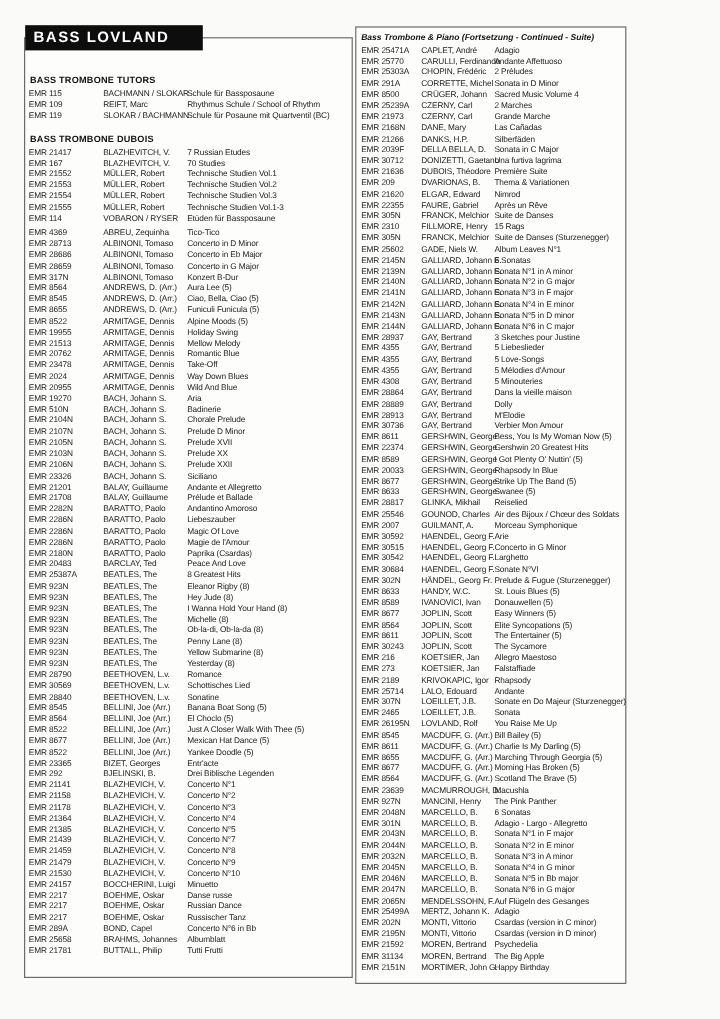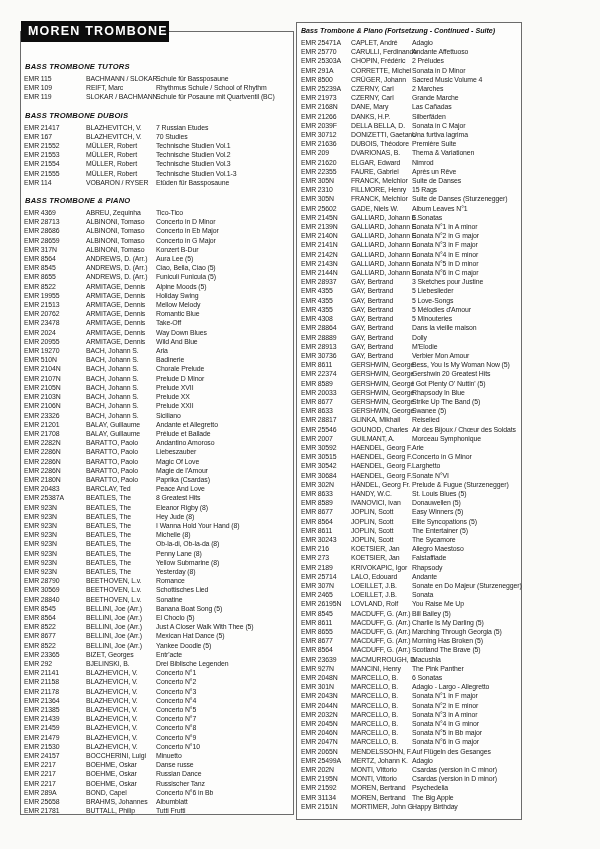--- a/index.html
+++ b/index.html
@@ -21,21 +21,21 @@
     position:absolute;left:21px;top:21px;width:148px;height:21px;
     background:#0d0d0d;color:#ffffff;
     font-weight:bold;font-size:12.5px;line-height:21px;
     letter-spacing:1.2px;padding-left:7px;box-sizing:border-box;
     z-index:3;
   }
   .sections{padding:30px 3px 0 3px;}
   .section{margin-bottom:3px;}
   .section-heading{
     font-weight:bold;font-size:7.6px;letter-spacing:.2px;
-    margin:9px 0 3px 1px;color:#111;font-style:italic;
+    margin:9px 0 3px 1px;color:#111;
   }
   .section:first-child .section-heading{margin-top:0;}
   
   .right-box{
     position:absolute;left:296px;top:22px;width:226px;height:798px;
     border:1px solid #6b6b6b;background:#fdfdfc;box-sizing:border-box;
     padding:3px 2px 0 4px;
   }
   .cont-header{
     font-size:7.1px;font-weight:bold;font-style:italic;
@@ -49,21 +49,21 @@
   .left-box .col-ref{width:62px;flex:0 0 62px;}
   .left-box .col-composer{width:70px;flex:0 0 70px;}
   .right-box .col-ref{width:50px;flex:0 0 50px;}
   .right-box .col-composer{width:61px;flex:0 0 61px;}
   .col-title{flex:1;}
 </style>
 </head>
 <body>
 
 <div class="page">
-  <div class="title-bar">MOREN TROMBONE</div>
+  <div class="title-bar">BASS LOVLAND</div>
 
   <div class="left-box">
     <div class="sections" id="left-sections">
         <div class="section">
           <div class="section-heading">BASS TROMBONE TUTORS</div>
           <div class="row">
             <span class="col-ref">EMR 115</span>
             <span class="col-composer">BACHMANN / SLOKAR</span>
             <span class="col-title">Schule für Bassposaune</span>
           </div>
@@ -110,21 +110,20 @@
             <span class="col-composer">MÜLLER, Robert</span>
             <span class="col-title">Technische Studien Vol.1-3</span>
           </div>
           <div class="row">
             <span class="col-ref">EMR 114</span>
             <span class="col-composer">VOBARON / RYSER</span>
             <span class="col-title">Etüden für Bassposaune</span>
           </div>
         </div>
         <div class="section">
-          <div class="section-heading">BASS TROMBONE &amp; PIANO</div>
           <div class="row">
             <span class="col-ref">EMR 4369</span>
             <span class="col-composer">ABREU, Zequinha</span>
             <span class="col-title">Tico-Tico</span>
           </div>
           <div class="row">
             <span class="col-ref">EMR 28713</span>
             <span class="col-composer">ALBINONI, Tomaso</span>
             <span class="col-title">Concerto in D Minor</span>
           </div>

